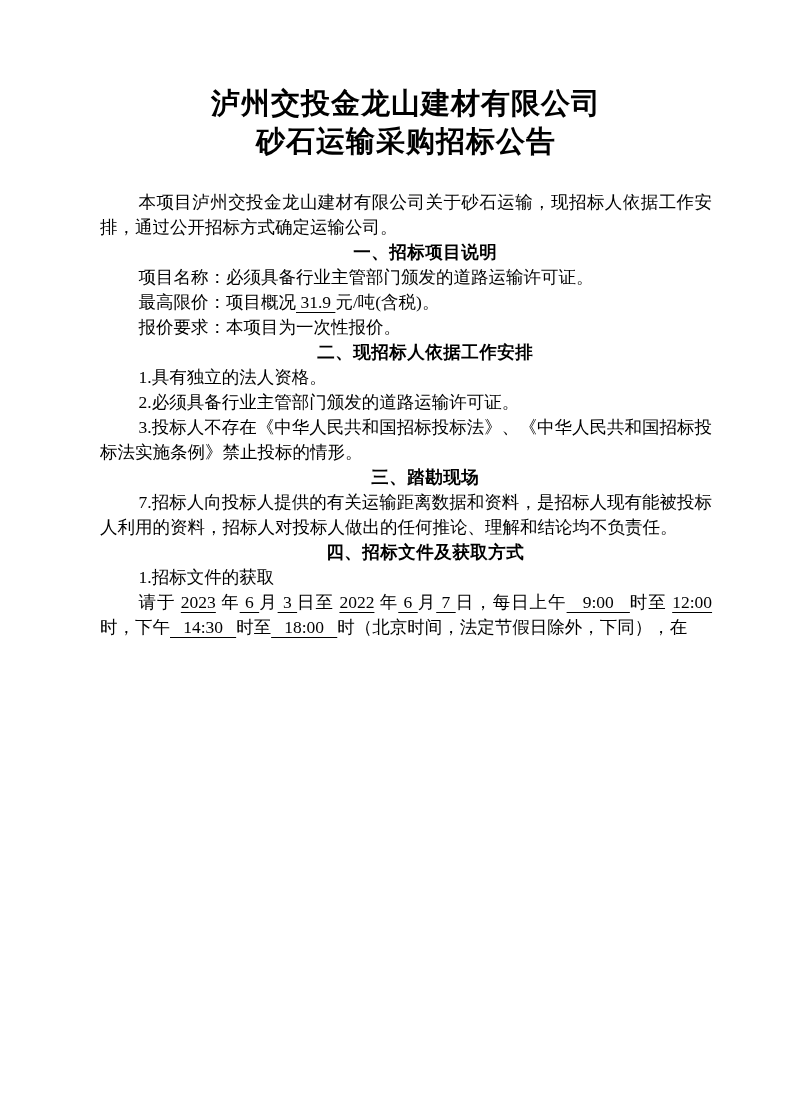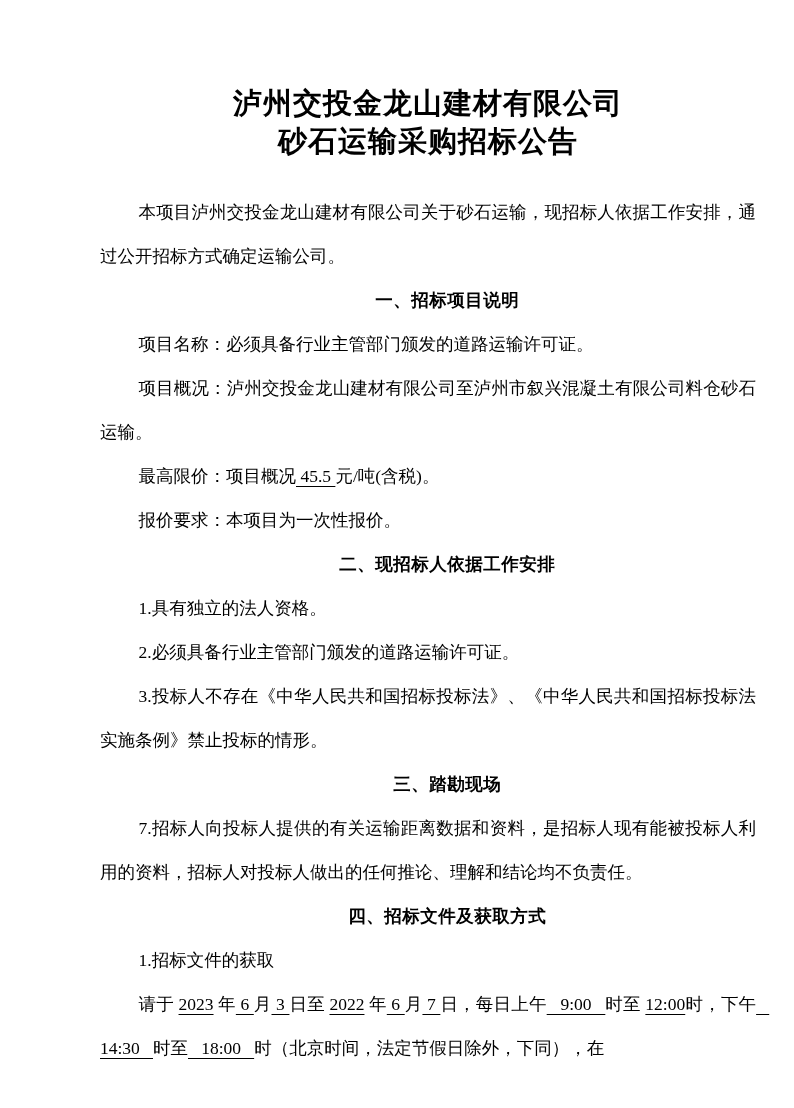--- a/index.html
+++ b/index.html
@@ -10,38 +10,38 @@
   body {
     width: 794px;
     height: 1108px;
     overflow: hidden;
     color: #000000;
   }
   .page {
     box-sizing: border-box;
     width: 794px;
     height: 1108px;
-    padding: 84px 38px 0 100px;
+    padding: 84px 82px 0 100px;
     background: #ffffff;
   }
   .doc-title {
     margin: 0 0 30px 0;
     text-align: center;
     font-family: "Liberation Serif", "DejaVu Serif", serif;
     font-weight: bold;
     font-size: 29px;
     line-height: 38px;
     letter-spacing: 1px;
   }
   .doc-title .tl { display: block; }
   p {
     margin: 0;
     font-family: "Liberation Serif", "DejaVu Serif", serif;
     font-size: 17.5px;
-    line-height: 44px;
+    line-height: 25px;
     text-align: justify;
     text-justify: inter-character;
   }
   .indent { text-indent: 2.2em; }
   .sec-heading {
     font-family: "Liberation Sans", "DejaVu Sans", sans-serif;
     font-weight: bold;
     text-align: center;
     letter-spacing: 0.5px;
   }
@@ -66,23 +66,22 @@
     <span class="tl">泸州交投金龙山建材有限公司</span>
     <span class="tl">砂石运输采购招标公告</span>
   </h1>
 
   <p class="indent">本项目泸州交投金龙山建材有限公司关于砂石运输，现招标人依据工作安排，通过公开招标方式确定运输公司。</p>
 
   <p class="indent sec-heading">一、招标项目说明</p>
 
   <p class="indent"><span class="lbl">项目名称：</span><span>必须具备行业主管部门颁发的道路运输许可证。</span></p>
 
-  <p class="indent"><span class="lbl">项目概况：</span><span>泸州交投金龙山建材有限公司至泸州市叙兴混凝土有限公司料仓砂石运输。</span></p>
 
-  <p class="indent"><span class="lbl">最高限价：</span><span><span class="seg">项目概况</span><span class="seg u"> 45.5 </span><span class="seg">元/吨(含税)。</span></span></p>
+  <p class="indent"><span class="lbl">最高限价：</span><span><span class="seg">项目概况</span><span class="seg u"> 31.9 </span><span class="seg">元/吨(含税)。</span></span></p>
 
   <p class="indent"><span class="lbl">报价要求：</span><span>本项目为一次性报价。</span></p>
 
   <p class="indent sec-heading">二、现招标人依据工作安排</p>
 
   <p class="indent">1.具有独立的法人资格。</p>
   <p class="indent">2.必须具备行业主管部门颁发的道路运输许可证。</p>
   <p class="indent">3.投标人不存在《中华人民共和国招标投标法》、《中华人民共和国招标投标法实施条例》禁止投标的情形。</p>
 
   <p class="indent sec-heading">三、踏勘现场</p>

